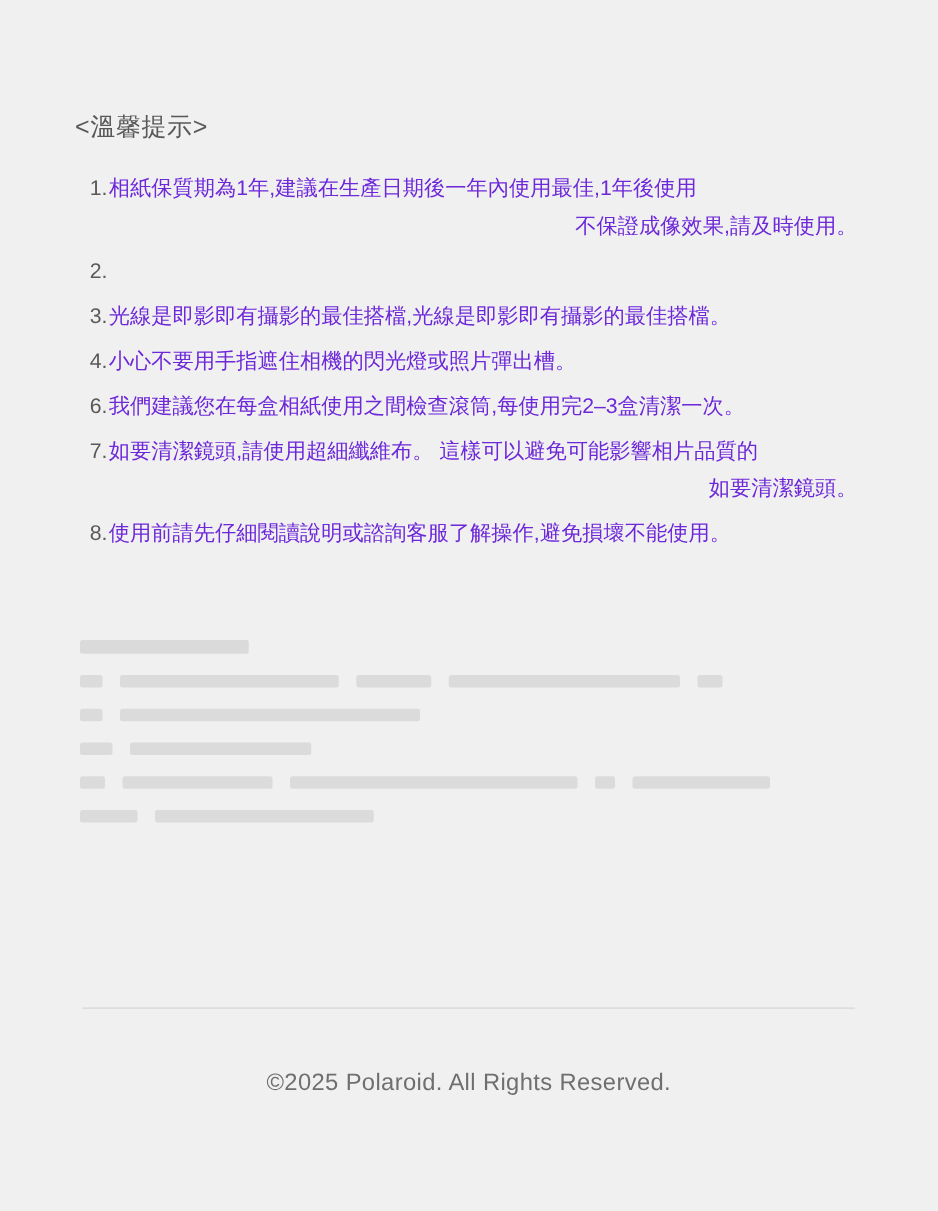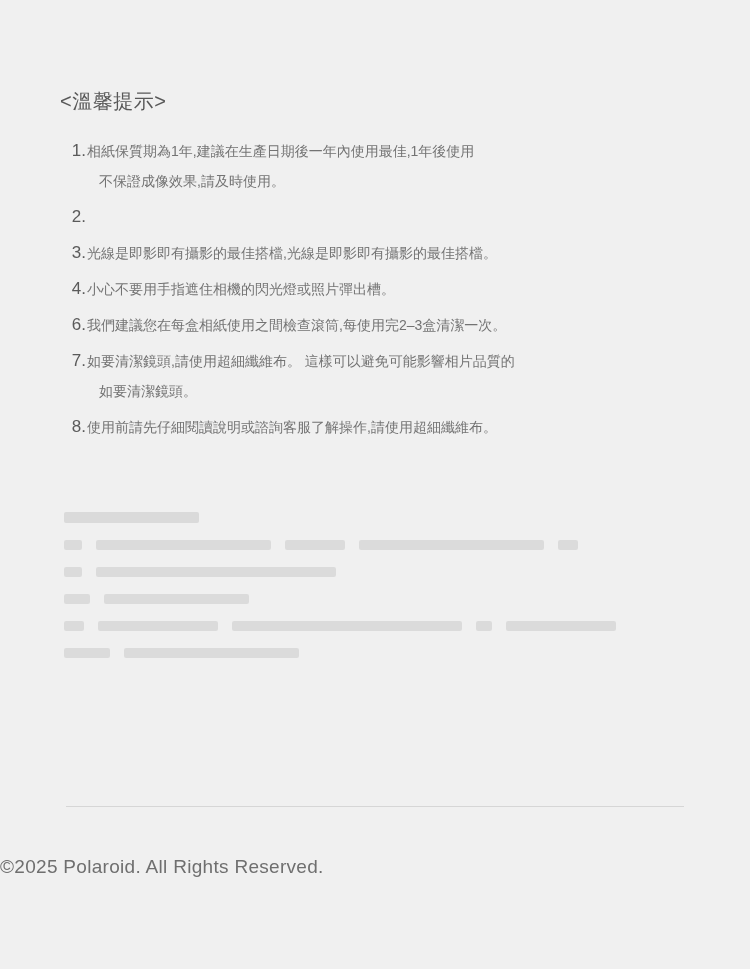--- a/index.html
+++ b/index.html
@@ -43,28 +43,29 @@
   .tip-num {
     width: 20px;
     text-align: right;
     flex: 0 0 20px;
     font-size: 17px;
     line-height: 30px;
     color: #5a5a5a;
   }
   .tip-text {
     flex: 1;
-    font-size: 14px;
+    font-size: 17px;
     line-height: 30px;
-    color: #737373;
+    color: #6d28d9;
     padding-left: 1px;
   }
   .tip-text .cont {
     display: block;
     padding-left: 12px;
+    text-align: right;
   }
   .faded-block {
     position: absolute;
     left: 64px;
     top: 512px;
     width: 600px;
     opacity: 0.16;
     filter: blur(0.6px);
   }
   .faded-line {
@@ -90,20 +91,21 @@
     top: 806px;
     width: 618px;
     height: 1px;
     background: #d6d6d6;
   }
   .copyright {
     position: absolute;
     left: 0;
     top: 856px;
     width: 750px;
+    text-align: center;
     font-size: 19px;
     color: #6f6f6f;
     letter-spacing: 0.3px;
   }
 </style>
 </head>
 <body>
 
 <div class="page">
 
@@ -150,21 +152,21 @@
       <div class="tip-num">7.</div>
       <div class="tip-text">
         <span>如要清潔鏡頭,請使用超細纖維布。 這樣可以避免可能影響相片品質的</span>
         <span class="cont">如要清潔鏡頭。</span>
       </div>
     </div>
 
     <div class="tip-row">
       <div class="tip-num">8.</div>
       <div class="tip-text">
-        <span>使用前請先仔細閱讀說明或諮詢客服了解操作,請使用超細纖維布。</span>
+        <span>使用前請先仔細閱讀說明或諮詢客服了解操作,避免損壞不能使用。</span>
       </div>
     </div>
 
   </div>
 
   <div class="faded-block">
     <div class="faded-line w1"></div>
     <div class="faded-seg-row">
       <div class="seg" style="width:18px"></div>
       <div class="seg" style="width:175px"></div>

